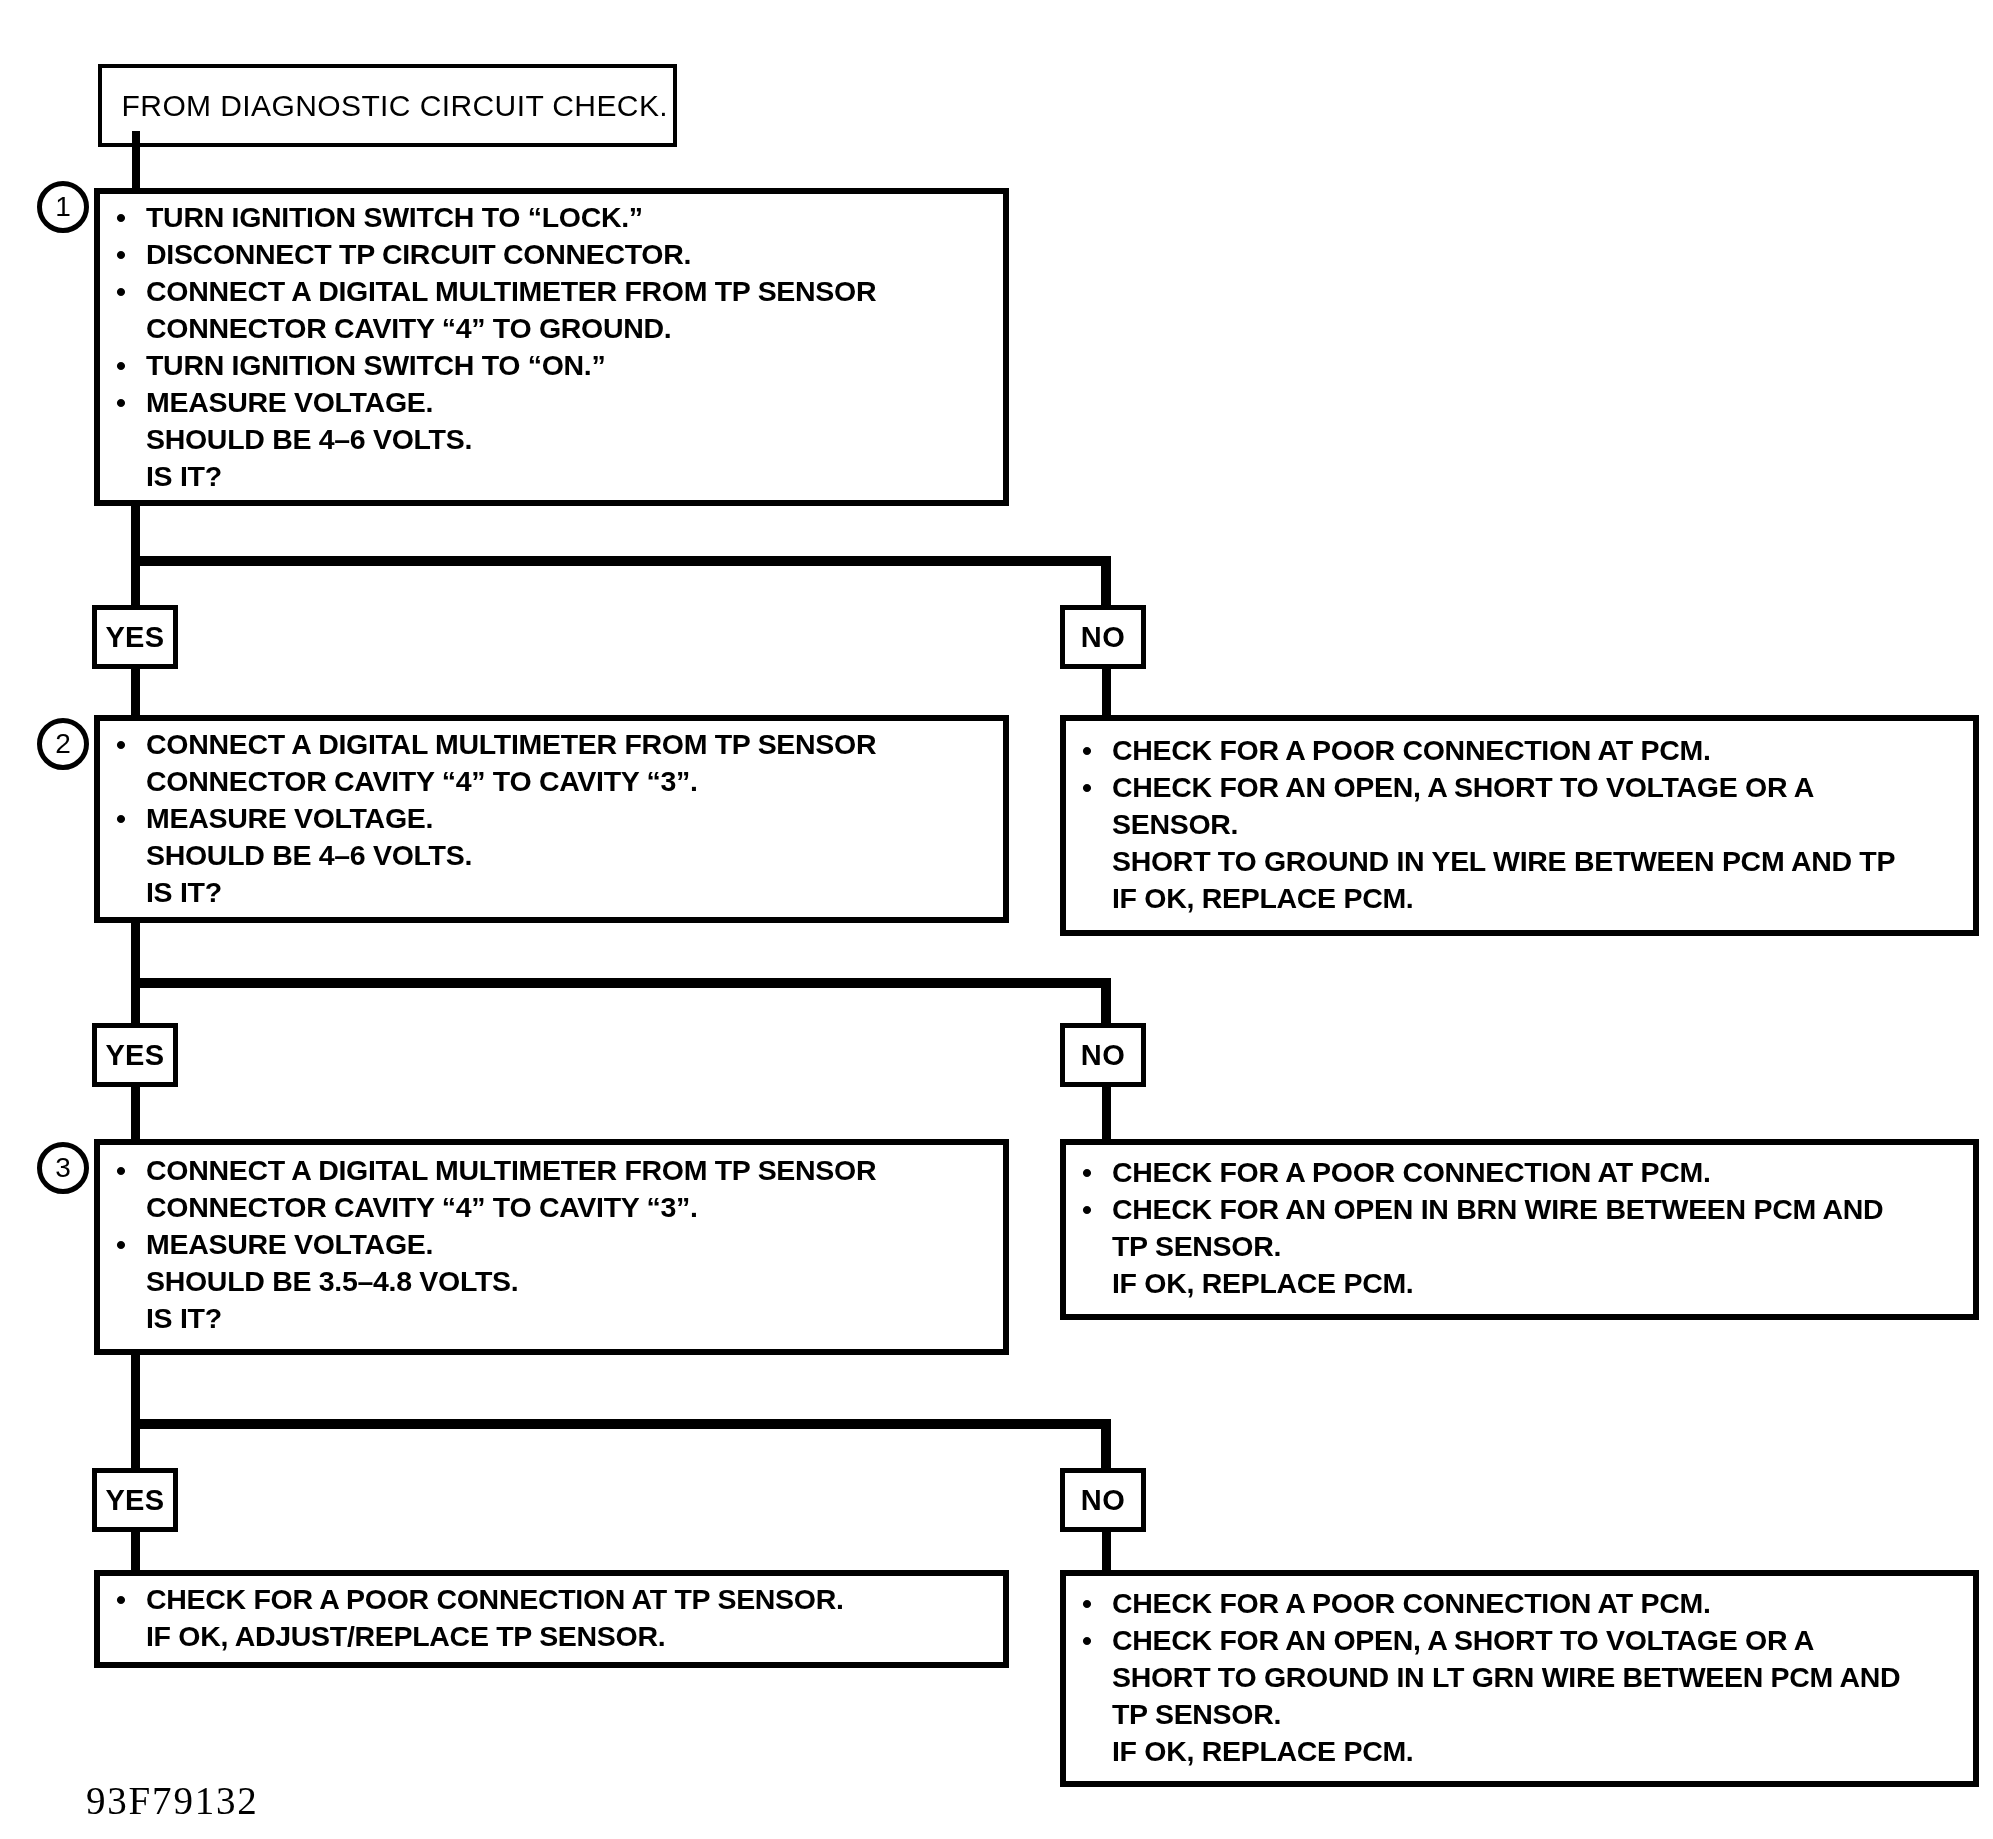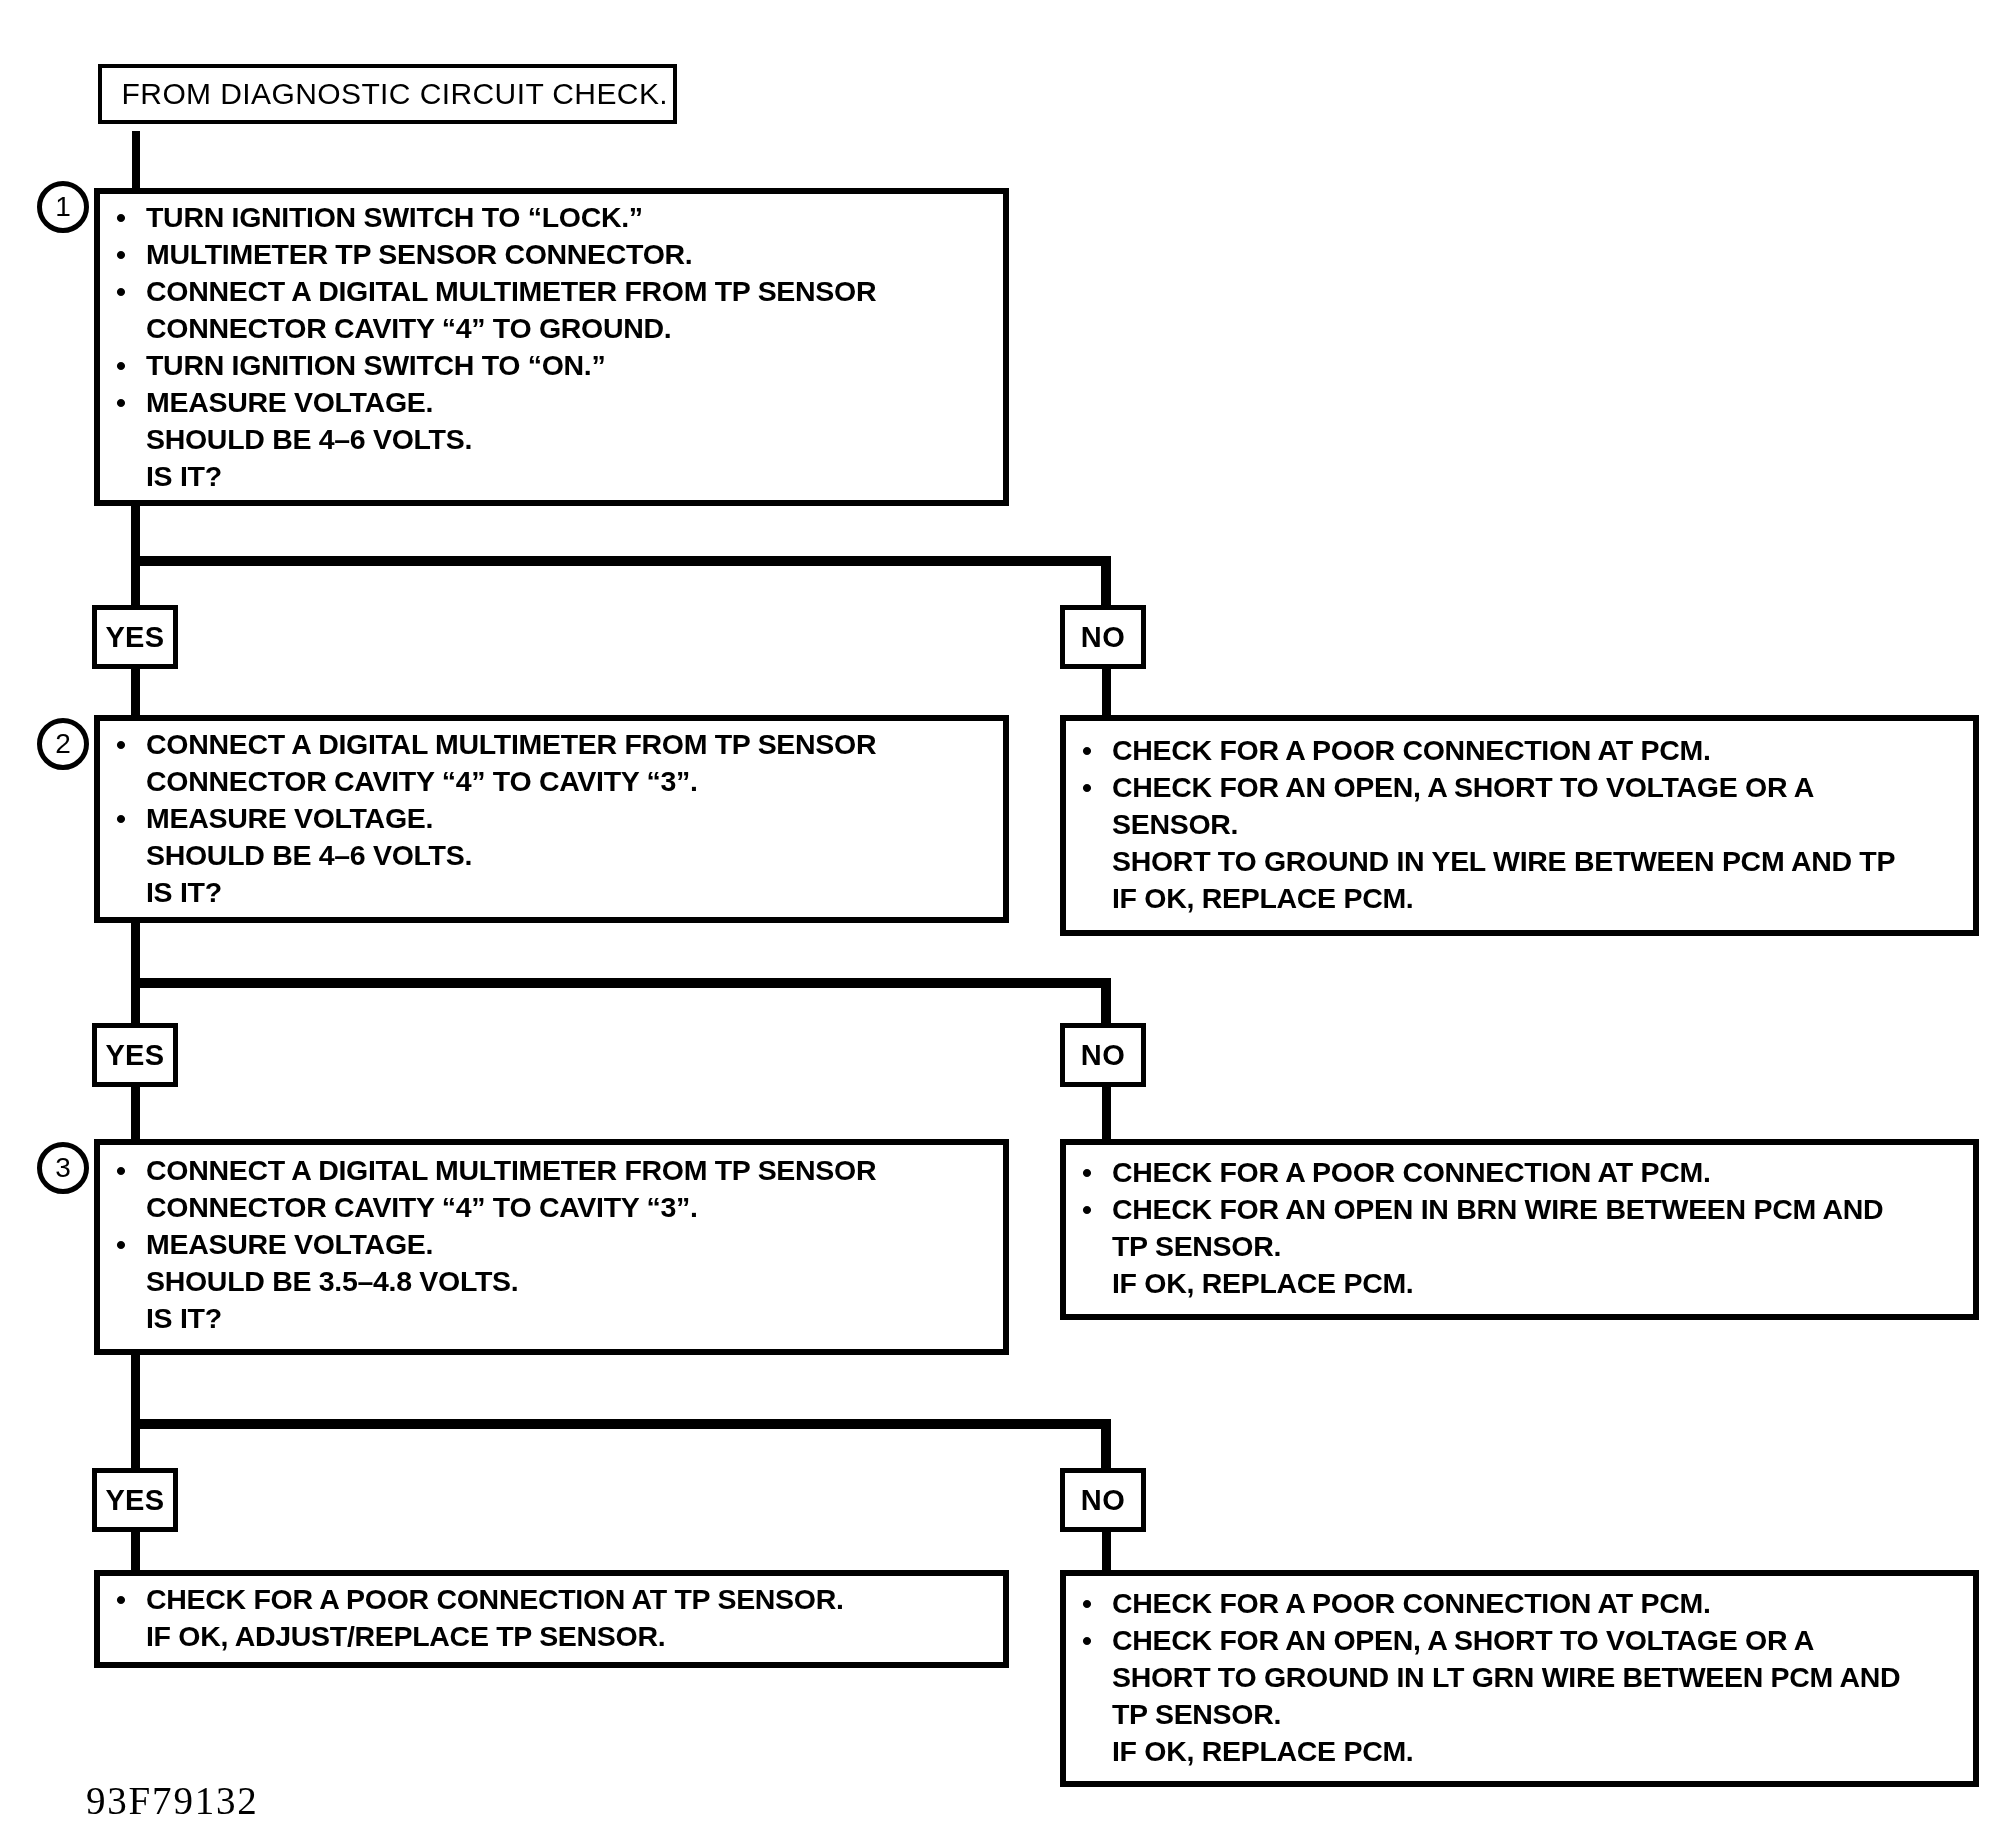--- a/index.html
+++ b/index.html
@@ -12,21 +12,21 @@
     color: #000000;
     font-family: "Liberation Sans", sans-serif;
     overflow: hidden;
   }
   .node {
     position: absolute;
     background: #ffffff;
     border: 6.2px solid #000000;
   }
   .start-box {
-    left: 98px; top: 64px; width: 579px; height: 60px;
+    left: 98px; top: 64px; width: 579px; height: 83px;
     border-width: 4.5px;
     display: flex; align-items: center;
     font-size: 30px; font-weight: 400; letter-spacing: 0.4px;
     padding-left: 19.6px; white-space: nowrap;
   }
   .step-box { left: 94px; width: 915px; }
   .out-box  { left: 1060px; width: 919px; }
   .content { padding: 5.3px 7.1px 3.6px 16px; }
   .pt8  { padding-top: 7.1px; }
   .pt10 { padding-top: 9px; }
@@ -70,21 +70,21 @@
     <span>1</span>
   </div>
   <div class="node step-box" style="top:188px; height:318px;">
     <div class="content">
         <div class="line">
           <span class="bullet">•</span>
           <span>TURN IGNITION SWITCH TO “LOCK.”</span>
         </div>
         <div class="line">
           <span class="bullet">•</span>
-          <span>MULTIMETER TP SENSOR CONNECTOR.</span>
+          <span>DISCONNECT TP CIRCUIT CONNECTOR.</span>
         </div>
         <div class="line">
           <span class="bullet">•</span>
           <span>CONNECT A DIGITAL MULTIMETER FROM TP SENSOR</span>
         </div>
         <div class="line">
           <span class="bullet"></span>
           <span>CONNECTOR CAVITY “4” TO GROUND.</span>
         </div>
         <div class="line">

